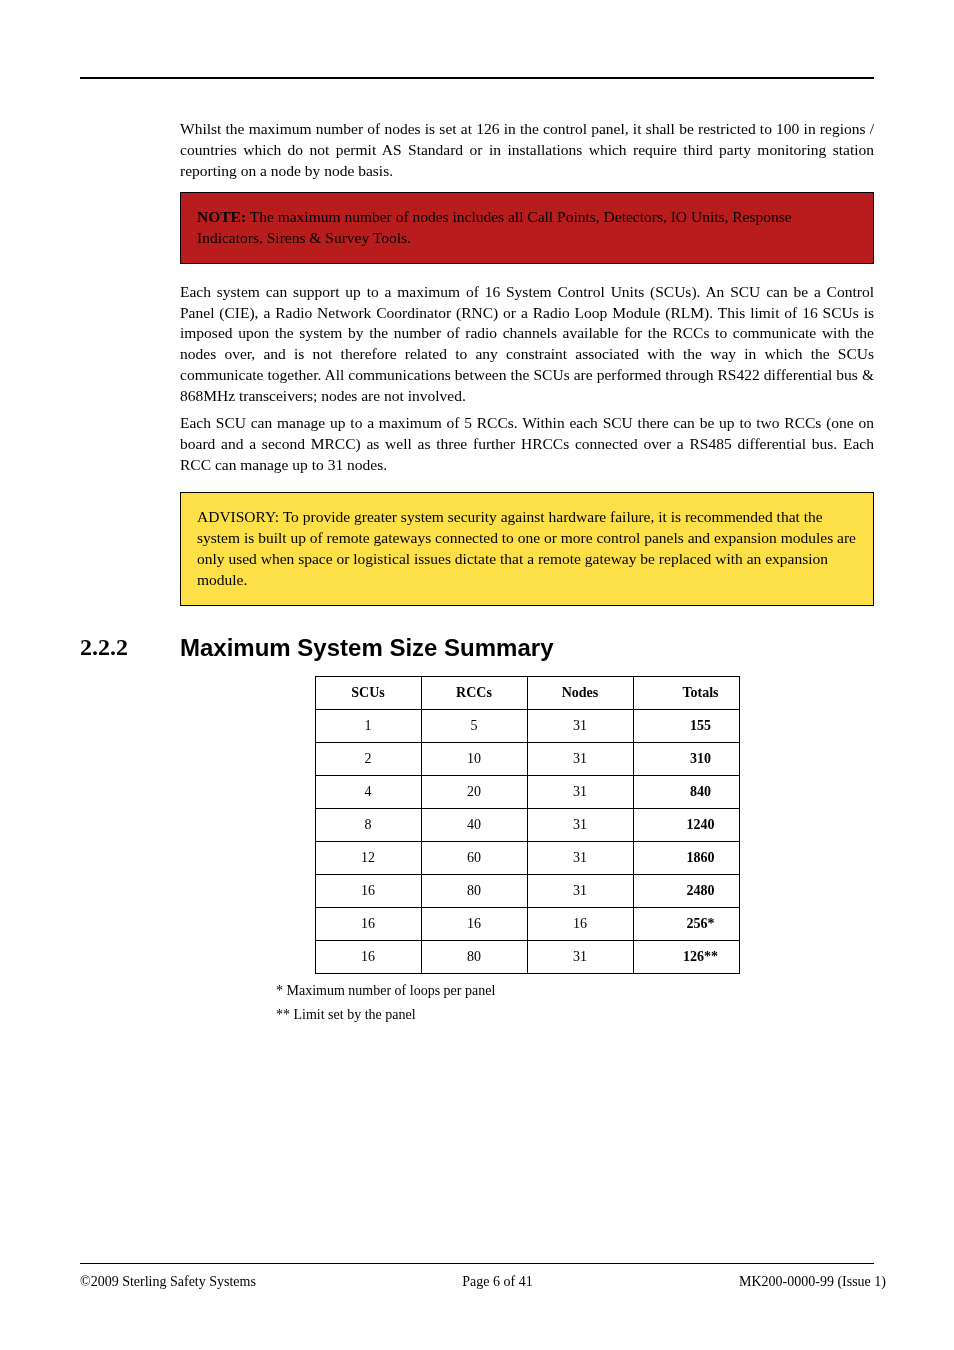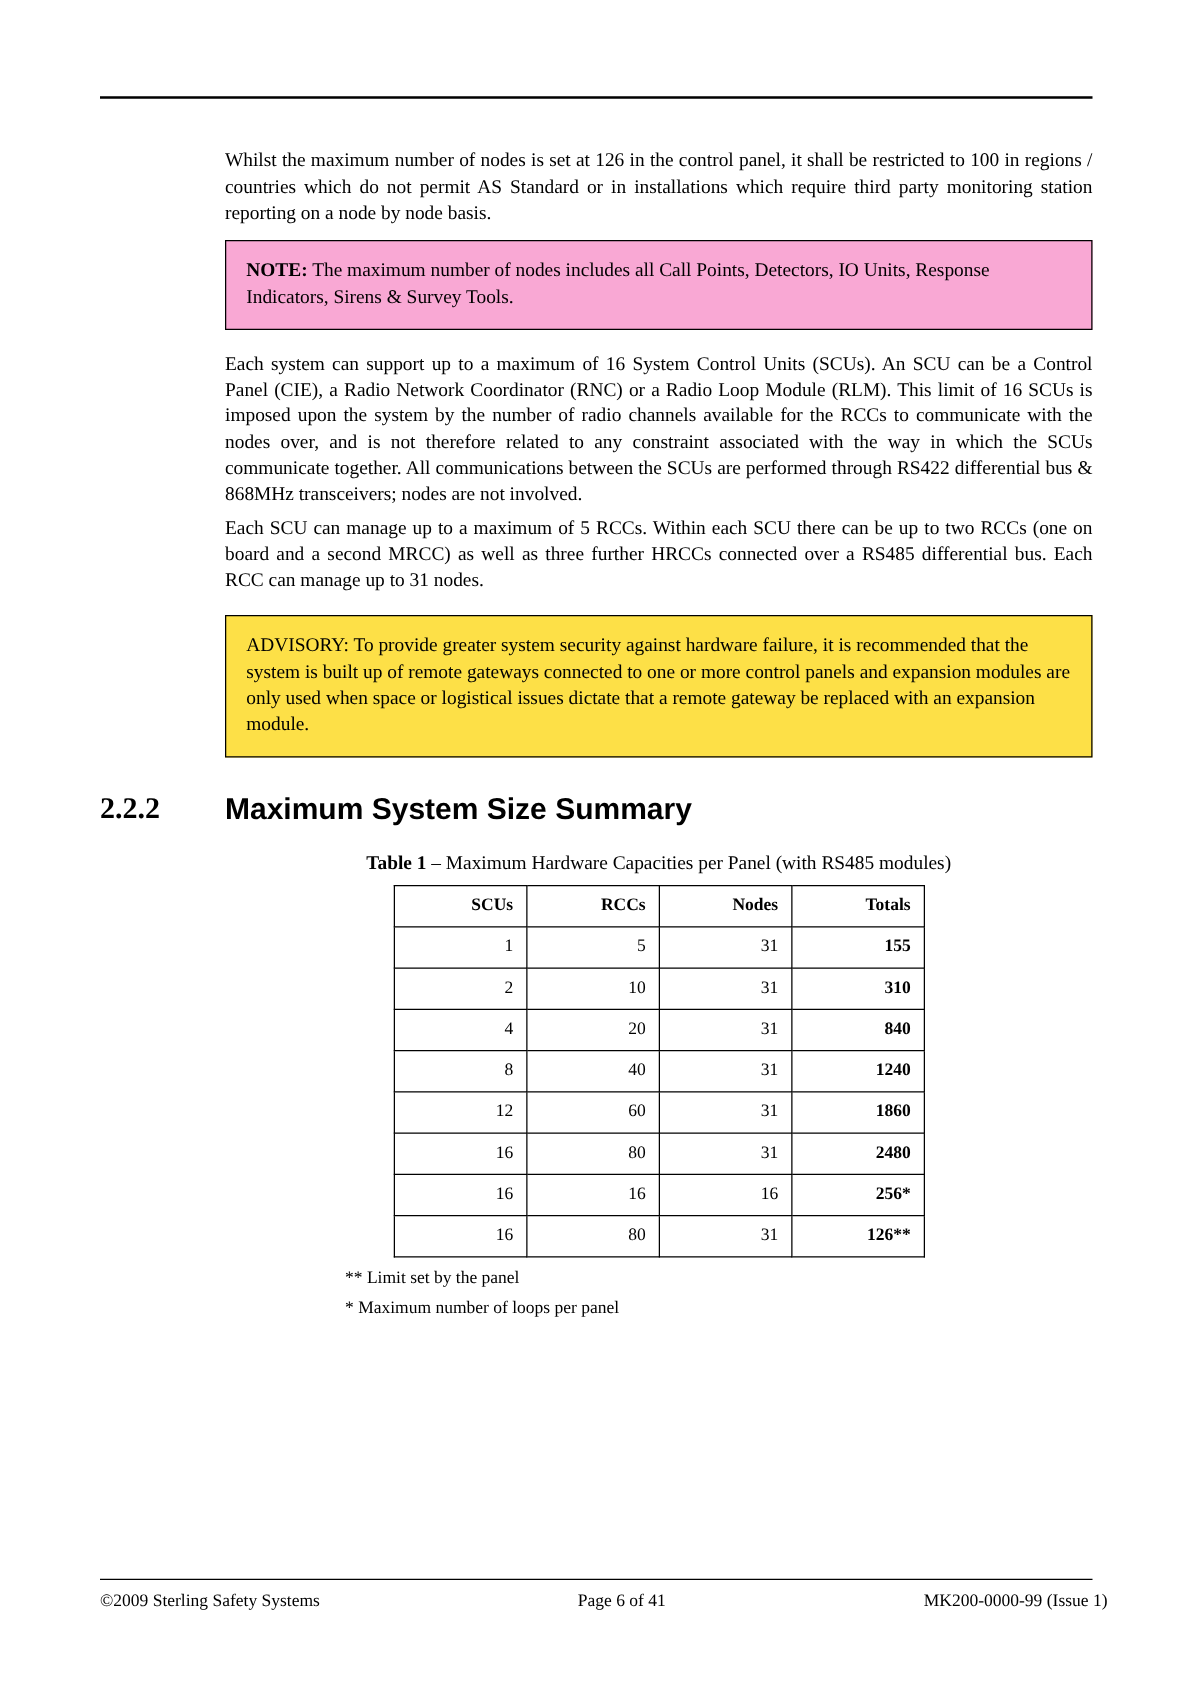--- a/index.html
+++ b/index.html
@@ -33,21 +33,21 @@
       margin-left: 100px;
       margin-right: 0;
     }
     .paragraph {
       font-size: 15.5px;
       line-height: 1.35;
       text-align: justify;
       margin-bottom: 6px;
     }
     .note-box {
-      background: #f9a8d4;
+      background: #b91c1c;
       border: 1px solid #000;
       padding: 14px 16px;
       margin: 10px 0 18px 0;
       font-size: 15.5px;
       line-height: 1.35;
     }
     .note-box .note-strong {
       font-weight: bold;
     }
     .note-box-two {
@@ -82,21 +82,21 @@
       font-weight: bold;
     }
     table {
       border-collapse: collapse;
       margin: 0 auto 8px auto;
     }
     table td, table th {
       border: 1px solid #000;
       padding: 6px 10px;
       font-size: 14px;
-      text-align: right;
+      text-align: center;
       width: 106px;
       height: 33px;
     }
     table th {
       font-weight: bold;
     }
     .last-col {
       font-weight: bold;
       padding-left: 39px;
     }
@@ -145,25 +145,20 @@
     <div class="note-box-two">
       <span class="note-strong">ADVISORY:</span>
       <span>To provide greater system security against hardware failure, it is recommended that the system is built up of remote gateways connected to one or more control panels and expansion modules are only used when space or logistical issues dictate that a remote gateway be replaced with an expansion module.</span>
     </div>
 
     <div class="clearfix" style="margin-top:28px;">
       <span class="subsection-number">2.2.2</span>
       <div class="subsection-title">Maximum System Size Summary</div>
     </div>
 
-    <div class="table-caption">
-      <b>Table 1</b>
-      –
-      <span>Maximum Hardware Capacities per Panel (with RS485 modules)</span>
-    </div>
 
     <table>
       <thead>
         <tr>
           <th>SCUs</th>
           <th>RCCs</th>
           <th>Nodes</th>
           <th class="last-col">Totals</th>
         </tr>
       </thead>
@@ -212,22 +207,22 @@
           </tr>
           <tr>
             <td>16</td>
             <td>80</td>
             <td>31</td>
             <td class="last-col">126**</td>
           </tr>
         </tbody>
     </table>
 
+    <p class="paragraph" style="margin-left:96px;font-size:14px;">*   Maximum number of loops per panel</p>
     <p class="paragraph" style="margin-left:96px;font-size:14px;">**  Limit set by the panel</p>
-    <p class="paragraph" style="margin-left:96px;font-size:14px;">*   Maximum number of loops per panel</p>
 
   </div>
 
   <div class="footer-rule"></div>
   <div class="footer">
     <span>©2009 Sterling Safety Systems</span>
     <span>Page 6 of 41</span>
     <span>MK200-0000-99 (Issue 1)</span>
   </div>
 </div>

